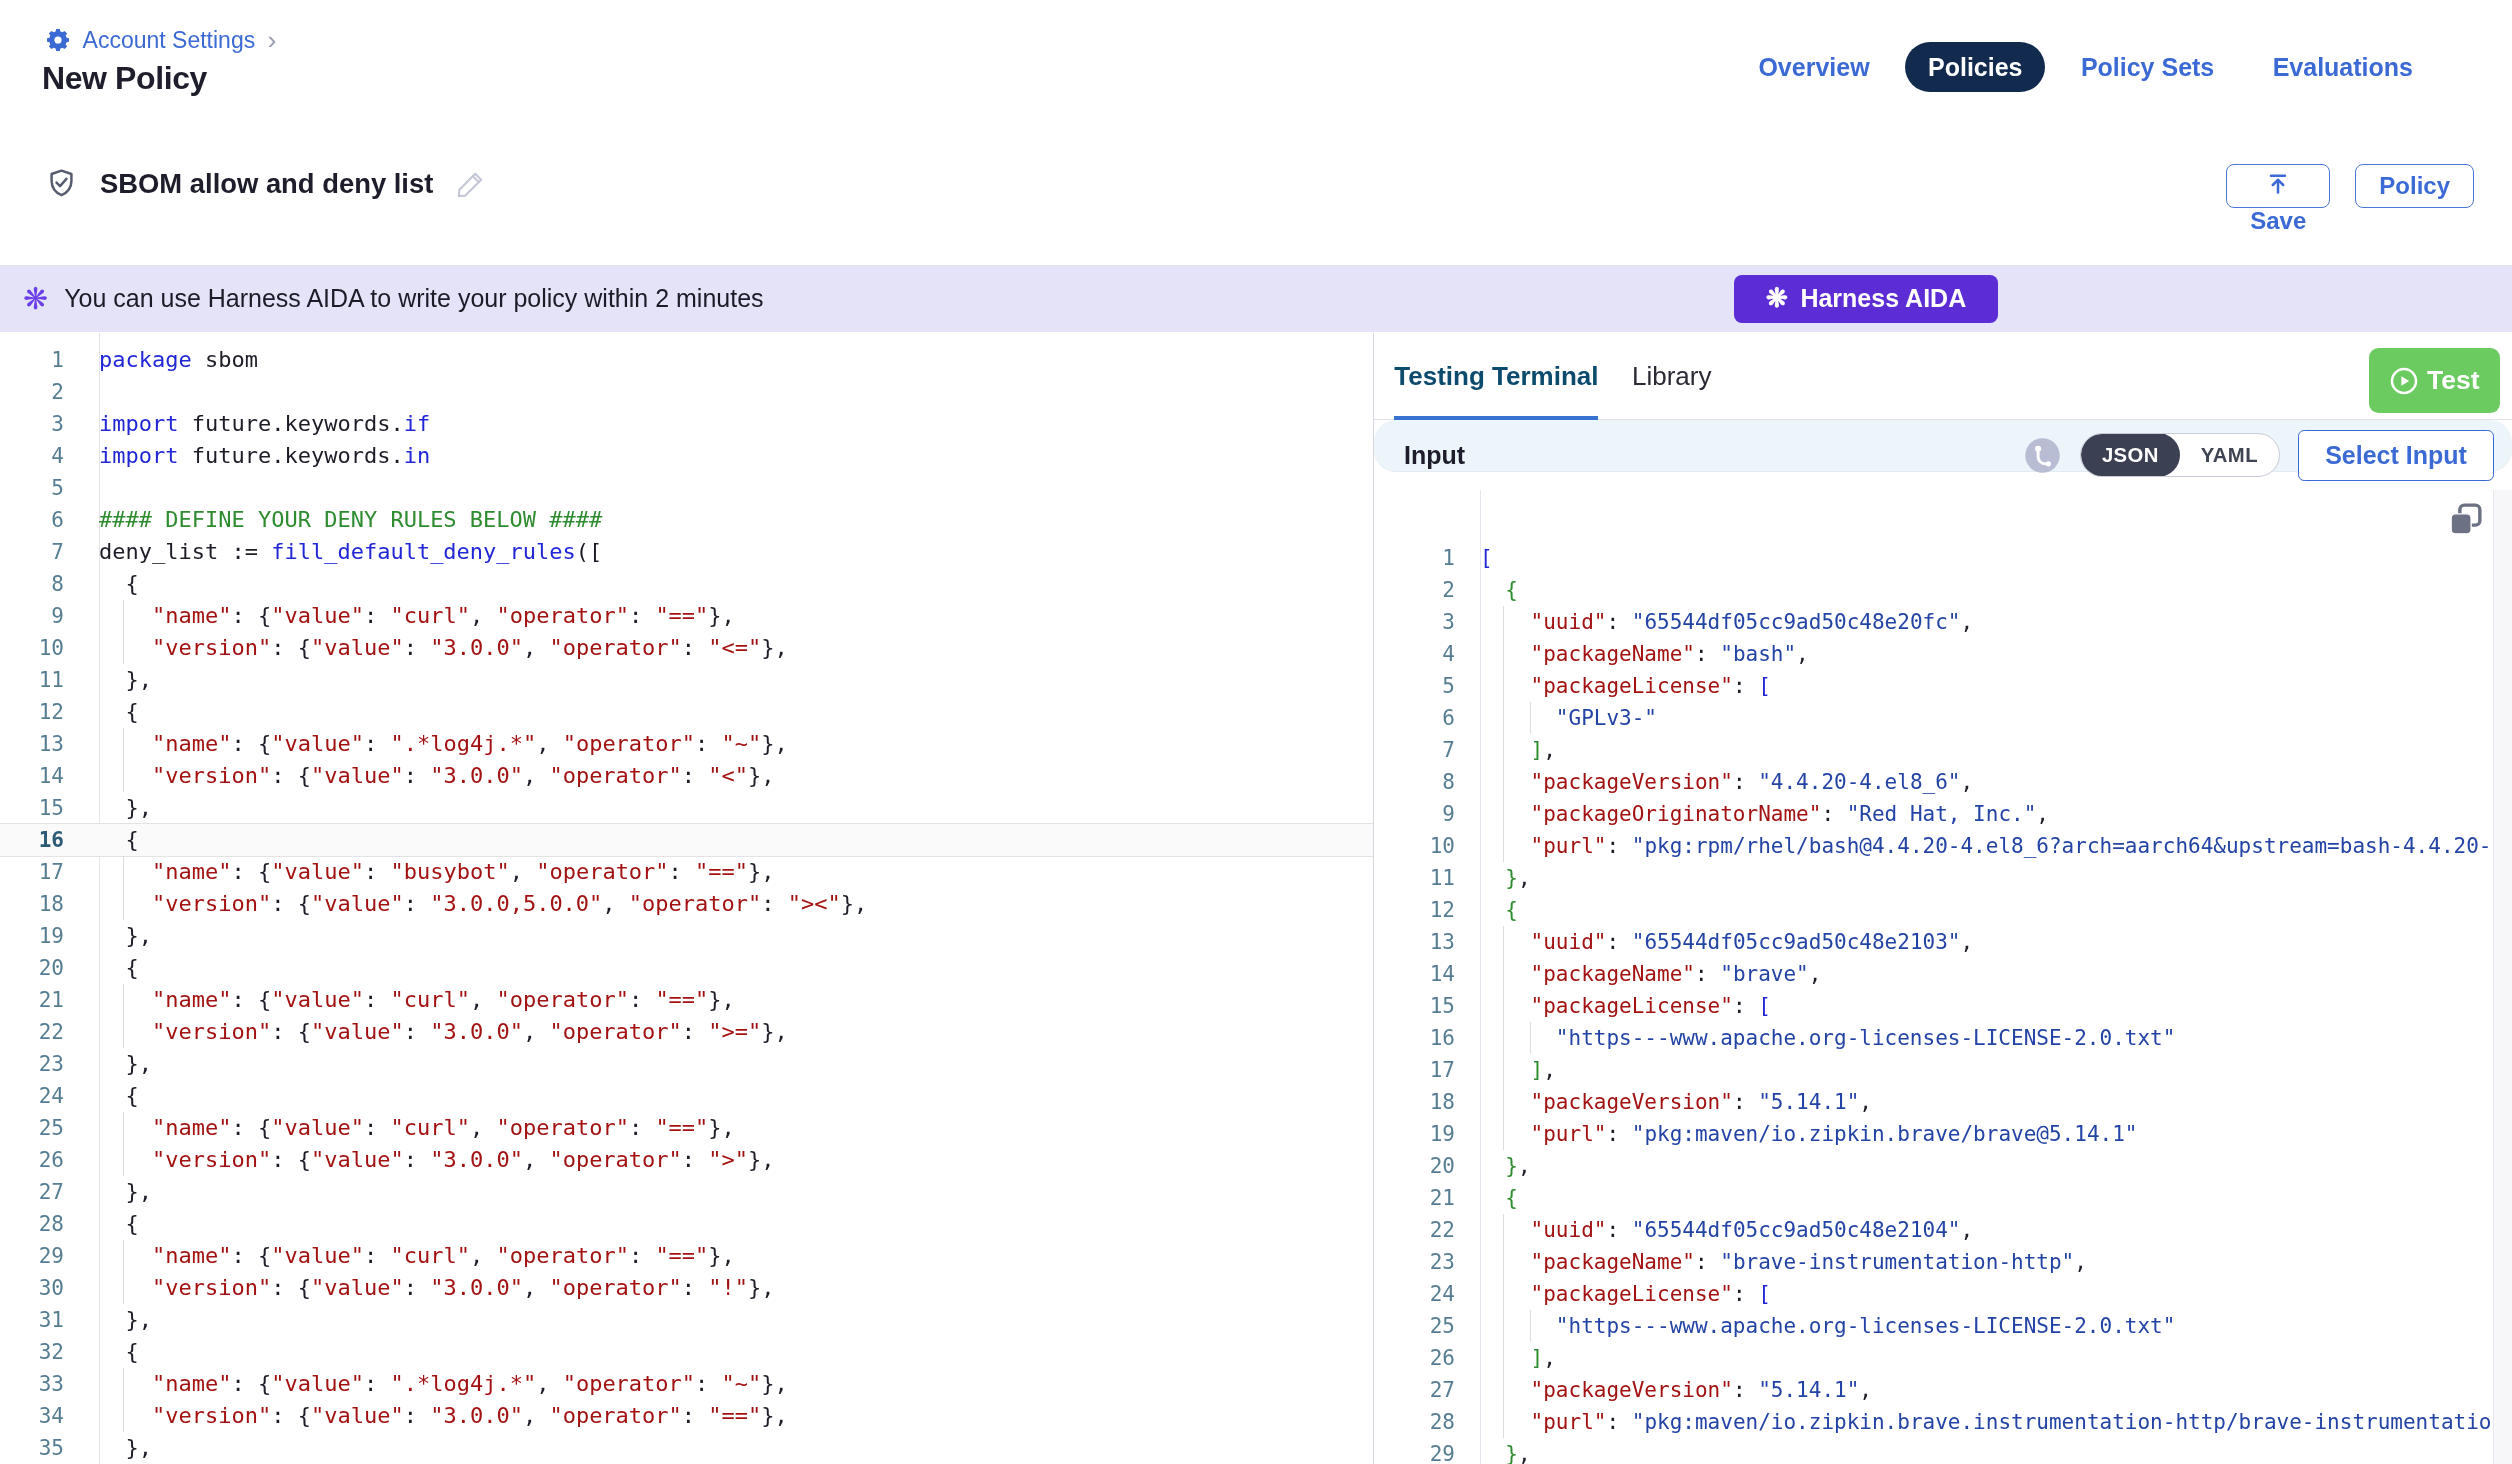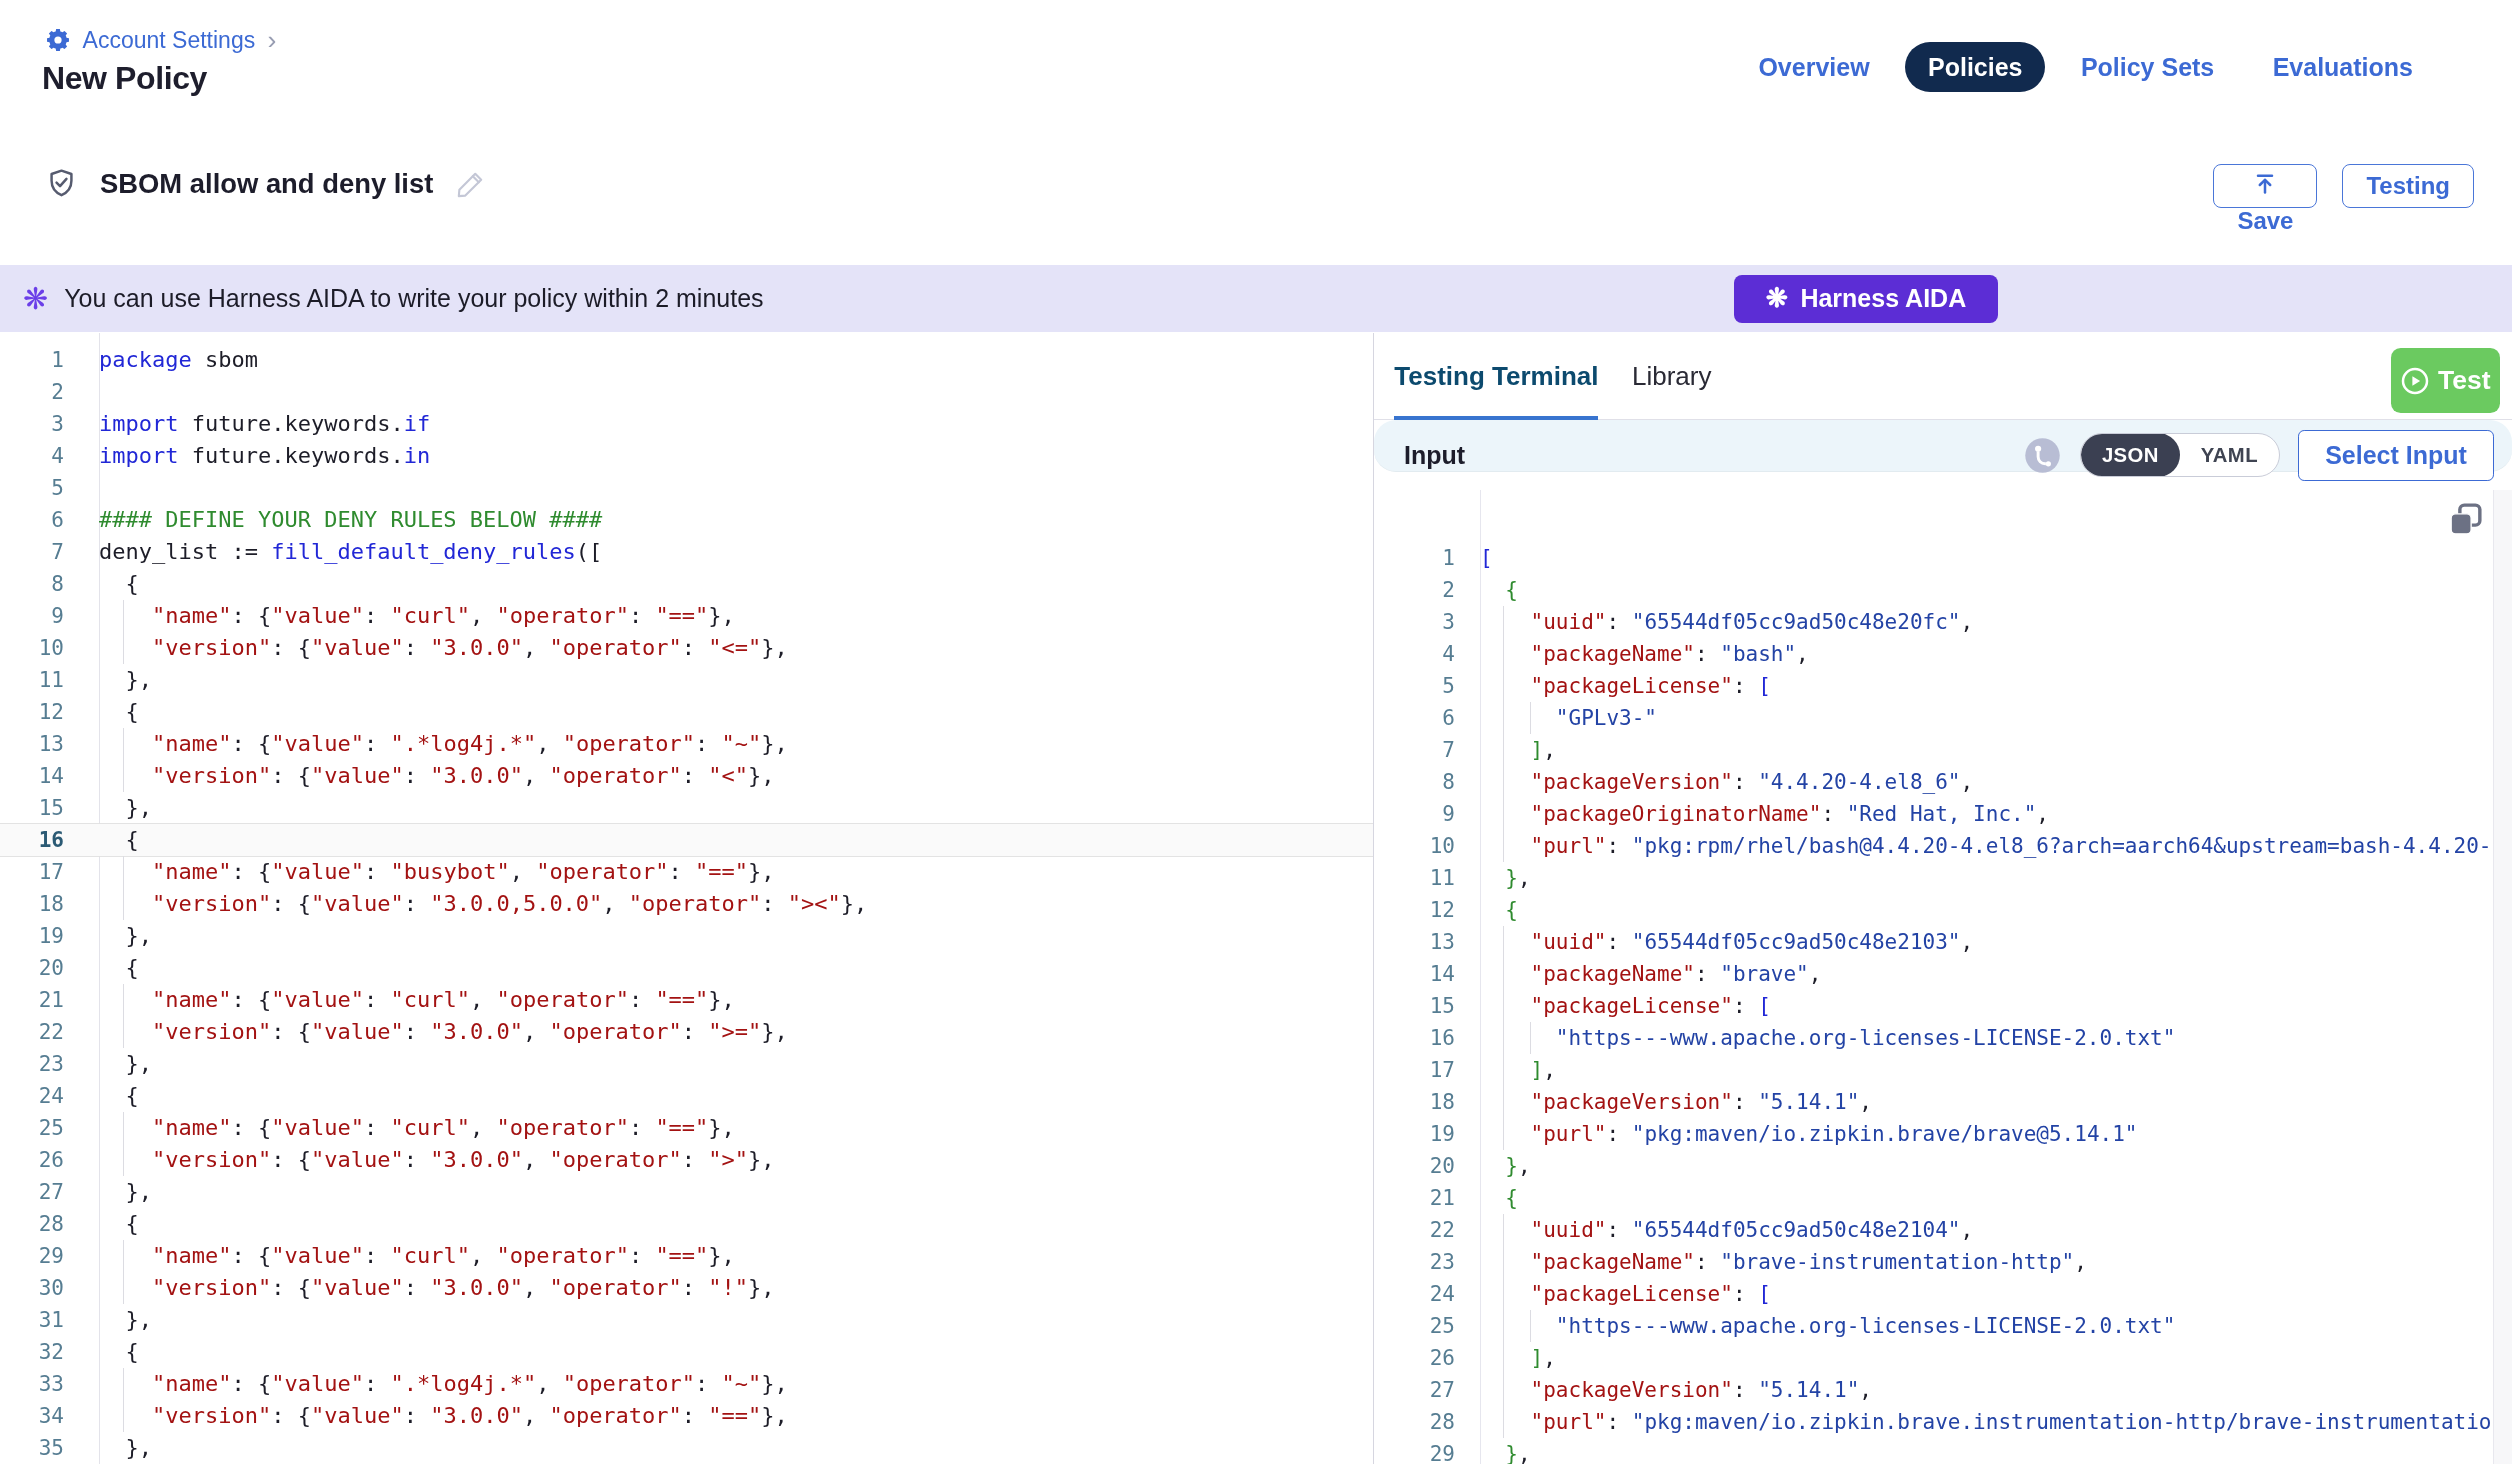--- a/index.html
+++ b/index.html
@@ -58,21 +58,21 @@
   .editor-scrollbar .mark { position:absolute; left:0; top:59px; width:19.5px; height:10.6px; background:#4e4e4e; }
 
   
   .right-panel { position:absolute; left:1374px; top:0; width:1138px; height:1132px; background:#fff; }
   .terminal-tabs { position:absolute; left:0; top:0; width:1138px; height:87px; border-bottom:0.9px solid #e0e0e8; }
   .t-tab { position:absolute; top:0; height:86px; display:flex; align-items:center; font-size:26px; color:#2a2a35; cursor:pointer; }
   .t-tab.active { font-weight:700; color:#0c4a6e; }
   .t-tab.active::after { content:""; position:absolute; left:0; right:0; bottom:-0.9px; height:4.4px; background:#3874cf; }
   .tab-terminal { left:20.3px; }
   .tab-library { left:258px; }
-  .test-btn { position:absolute; right:12.4px; top:15px; height:65px; padding:0 9px; background:#6bca60; border:none; border-radius:9.7px;
+  .test-btn { position:absolute; right:12.4px; top:15px; height:65px; padding:0 20px; background:#6bca60; border:none; border-radius:9.7px;
     color:#fff; font-size:26.5px; font-weight:700; display:flex; align-items:center; gap:8px; cursor:pointer; font-family:inherit; }
 
   .input-bar { position:absolute; left:0; top:87px; width:1138px; height:52px; background:#ecf5fa; border-bottom:0.9px solid #e2ebf0;border-radius:22px; }
   .input-label { position:absolute; left:30px; top:21px; font-size:25px; font-weight:600; color:#1d1d2b; }
   .input-controls { position:absolute; right:17.7px; top:0; height:70px; display:flex; align-items:center; gap:17.7px; }
   .toggle { display:flex; align-items:center; background:#fff; border:0.9px solid #c9ccd8; border-radius:884px; height:44px; overflow:hidden; }
   .toggle .seg { font-size:20.3px; font-weight:800; color:#3f4452; padding:16px 21px; height:44px; display:flex; align-items:center; cursor:pointer; letter-spacing:0.4px; }
   .toggle .seg.on { background:#3b4052; color:#fff; border-radius:884px; }
   .select-input-btn { background:#fff; border:1.8px solid #3c6ad4; border-radius:6.2px; color:#3c6ad4; font-size:25px; font-weight:600;
     height:51px; padding:0 26.5px; cursor:pointer; font-family:inherit; }
@@ -132,21 +132,21 @@
         <span class="icon">
           <svg width="24" height="24" viewBox="0 0 24 24" fill="none" stroke="#3c6ad4" stroke-width="2.5" stroke-linecap="round" stroke-linejoin="round">
               <path d="M5 3.8h14"></path>
               <path d="M12 20.5V8"></path>
               <path d="M6.8 13L12 7.8 17.2 13"></path>
             </svg>
         </span>
         <span>Save</span>
       </button>
       <button class="btn-outline">
-        <span>Testing</span>
+        <span>Policy</span>
       </button>
     </div>
   </div>
 
   <div class="banner">
     <div class="banner-left">
       <span class="flower">❋</span>
       <span class="banner-text">You can use Harness AIDA to write your policy within 2 minutes</span>
     </div>
     <button class="aida-btn">

